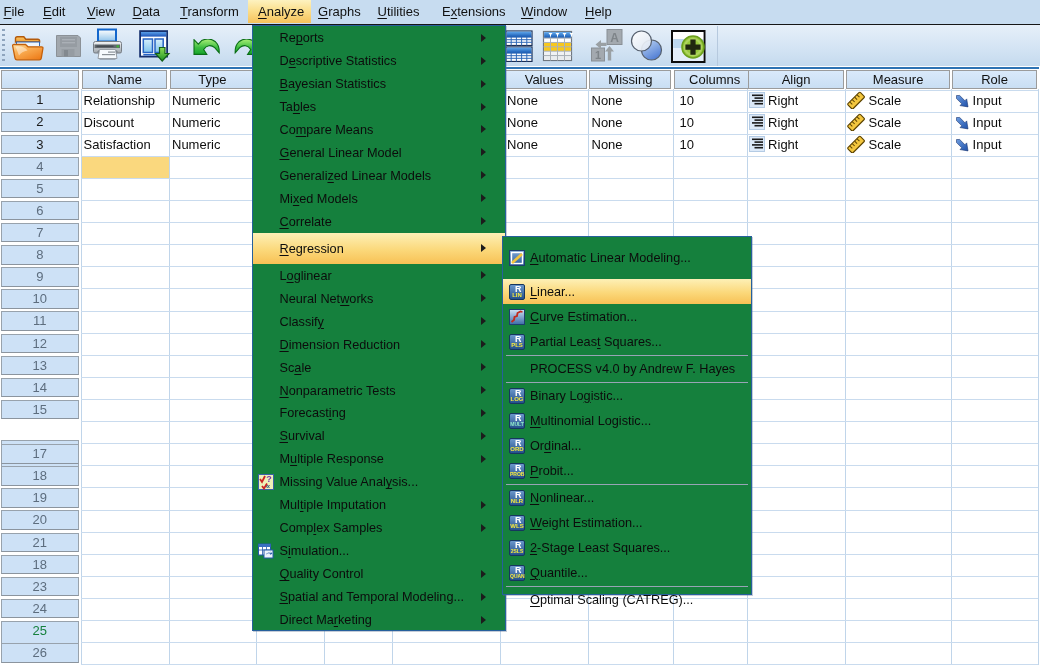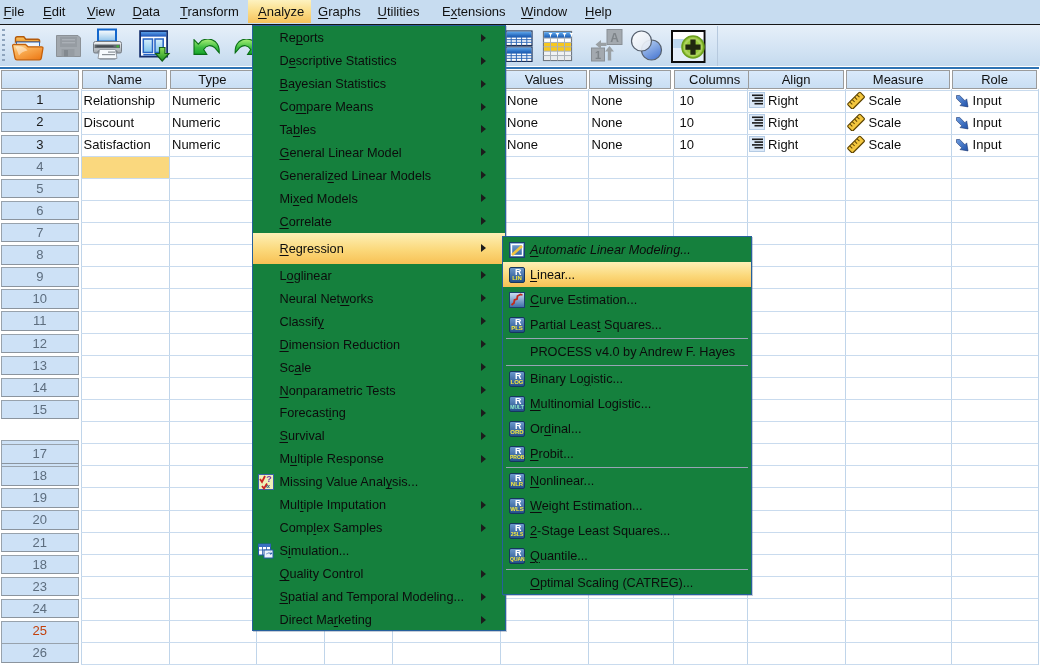--- a/index.html
+++ b/index.html
@@ -104,21 +104,21 @@
 <div class="rowbtn" style="top:399.84px;height:19.509999999999998px;color:#5d6d7e;font-weight:400;line-height:18.11px;">15</div>
 <div class="rowbtn" style="top:440px;height:31px;color:#0f172a;font-weight:400;line-height:18.11px;">16</div>
 <div class="rowbtn" style="top:444.06px;height:19.509999999999998px;color:#5d6d7e;font-weight:400;line-height:18.11px;">17</div>
 <div class="rowbtn" style="top:466.17px;height:19.509999999999998px;color:#5d6d7e;font-weight:400;line-height:18.11px;">18</div>
 <div class="rowbtn" style="top:488.28000000000003px;height:19.509999999999998px;color:#5d6d7e;font-weight:400;line-height:18.11px;">19</div>
 <div class="rowbtn" style="top:510.39px;height:19.509999999999998px;color:#5d6d7e;font-weight:400;line-height:18.11px;">20</div>
 <div class="rowbtn" style="top:532.5px;height:19.509999999999998px;color:#5d6d7e;font-weight:400;line-height:18.11px;">21</div>
 <div class="rowbtn" style="top:554.6099999999999px;height:19.509999999999998px;color:#5d6d7e;font-weight:400;line-height:18.11px;">18</div>
 <div class="rowbtn" style="top:576.7199999999999px;height:19.509999999999998px;color:#5d6d7e;font-weight:400;line-height:18.11px;">23</div>
 <div class="rowbtn" style="top:598.8299999999999px;height:19.509999999999998px;color:#5d6d7e;font-weight:400;line-height:18.11px;">24</div>
-<div class="rowbtn" style="top:620.9399999999999px;height:28px;color:#c2410c;font-weight:400;line-height:18.11px;">25</div>
+<div class="rowbtn" style="top:620.9399999999999px;height:28px;color:#15803d;font-weight:400;line-height:18.11px;">25</div>
 <div class="rowbtn" style="top:643.05px;height:19.509999999999998px;color:#5d6d7e;font-weight:400;line-height:18.11px;">26</div>
 
 <div class="abs" style="left:81.5px;top:156.82999999999998px;width:87.0px;height:21.11px;background:#fad87e"></div>
 <div class="cell" style="left:83.5px;top:90.0px;height:21.11px;line-height:21.11px;">Relationship</div>
 <div class="cell" style="left:172.0px;top:90.0px;height:21.11px;line-height:21.11px;">Numeric</div>
 <div class="cell" style="left:507px;top:90.0px;height:21.11px;line-height:21.11px;">None</div>
 <div class="cell" style="left:591.5px;top:90.0px;height:21.11px;line-height:21.11px;">None</div>
 <div class="cell" style="left:679.5px;top:90.0px;height:21.11px;line-height:21.11px;">10</div>
 <div class="cell" style="left:748.5px;top:90.0px;height:21.11px;line-height:21.11px;"><svg width="16" height="16" viewBox="0 0 16 16" style="vertical-align:-3px;">
 <rect x="0.5" y="0.5" width="15" height="15" fill="#dce9f8" stroke="#b4cbe4"></rect>
@@ -398,22 +398,22 @@
 <div class="mitem" style="left:318px;"><u>G</u>raphs</div>
 <div class="mitem" style="left:377.5px;"><u>U</u>tilities</div>
 <div class="mitem" style="left:442px;">E<u>x</u>tensions</div>
 <div class="mitem" style="left:521px;"><u>W</u>indow</div>
 <div class="mitem" style="left:585px;"><u>H</u>elp</div>
 <div class="panel" style="left:251.5px;top:24.5px;width:254.5px;height:606.5px;">
 <div style="padding-top:1.2px;">
 <div class="mrow" style="height:22.96px;"><span class="txt">Re<u>p</u>orts</span><span class="arr"></span></div>
 <div class="mrow" style="height:22.96px;"><span class="txt">D<u>e</u>scriptive Statistics</span><span class="arr"></span></div>
 <div class="mrow" style="height:22.96px;"><span class="txt"><u>B</u>ayesian Statistics</span><span class="arr"></span></div>
+<div class="mrow" style="height:22.96px;"><span class="txt">Ta<u>b</u>les</span><span class="arr"></span></div>
 <div class="mrow" style="height:22.96px;"><span class="txt">Co<u>m</u>pare Means</span><span class="arr"></span></div>
-<div class="mrow" style="height:22.96px;"><span class="txt">Ta<u>b</u>les</span><span class="arr"></span></div>
 <div class="mrow" style="height:22.96px;"><span class="txt"><u>G</u>eneral Linear Model</span><span class="arr"></span></div>
 <div class="mrow" style="height:22.96px;"><span class="txt">Generali<u>z</u>ed Linear Models</span><span class="arr"></span></div>
 <div class="mrow" style="height:22.96px;"><span class="txt">Mi<u>x</u>ed Models</span><span class="arr"></span></div>
 <div class="mrow" style="height:22.96px;"><span class="txt"><u>C</u>orrelate</span><span class="arr"></span></div>
 <div class="mrow hl" style="height:31px;text-align:center;"><span class="txt"><u>R</u>egression</span><span class="arr"></span></div>
 <div class="mrow" style="height:22.96px;"><span class="txt">L<u>o</u>glinear</span><span class="arr"></span></div>
 <div class="mrow" style="height:22.96px;"><span class="txt">Neural Net<u>w</u>orks</span><span class="arr"></span></div>
 <div class="mrow" style="height:22.96px;"><span class="txt">Classif<u>y</u></span><span class="arr"></span></div>
 <div class="mrow" style="height:22.96px;"><span class="txt"><u>D</u>imension Reduction</span><span class="arr"></span></div>
 <div class="mrow" style="height:22.96px;"><span class="txt">Sc<u>a</u>le</span><span class="arr"></span></div>
@@ -439,21 +439,21 @@
 <rect x="6" y="7" width="9" height="8" fill="#eef4fb" stroke="#2458a8"></rect>
 <path d="M8 11 q2-2.5 5-1 l-0.5-1.8 1.8 2.5 -2.5 1.2 0.7-1.2 q-2.5-1-4.5 0.8 z" fill="#2458a8"></path>
 </svg></span><span class="txt">S<u>i</u>mulation...</span></div>
 <div class="mrow" style="height:22.96px;"><span class="txt"><u>Q</u>uality Control</span><span class="arr"></span></div>
 <div class="mrow" style="height:22.96px;"><span class="txt"><u>S</u>patial and Temporal Modeling...</span><span class="arr"></span></div>
 <div class="mrow" style="height:22.96px;"><span class="txt">Direct Ma<u>r</u>keting</span><span class="arr"></span></div>
 </div>
     </div>
 <div class="panel" style="left:502px;top:236px;width:250px;height:358.5px;">
 <div style="padding-top:0.3px;">
-<div class="mrow" style="height:25.0px;font-style:italic;"><span class="mic"><svg width="16" height="16" viewBox="0 0 16 16" style="vertical-align:-3px;">
+<div class="mrow" style="height:42px;"><span class="mic"><svg width="16" height="16" viewBox="0 0 16 16" style="vertical-align:-3px;">
 <defs>
                 <linearGradient id="alm" x1="0" y1="0" x2="0" y2="1">
 <stop offset="0" stop-color="#7fa8d6"></stop>
                   <stop offset="1" stop-color="#2c5d9b"></stop>
                 </linearGradient>
               </defs>
 <rect x="0.5" y="0.5" width="15" height="15" fill="url(#alm)" stroke="#1d3f6e"></rect>
 <rect x="2.5" y="2.5" width="11" height="11" fill="none" stroke="#ffffff" stroke-width="1.4"></rect>
 <path d="M3 13 L13 4" stroke="#f2c53d" stroke-width="2.6"></path>
 </svg></span><span class="txt"><u>A</u>utomatic Linear Modeling...</span></div>

